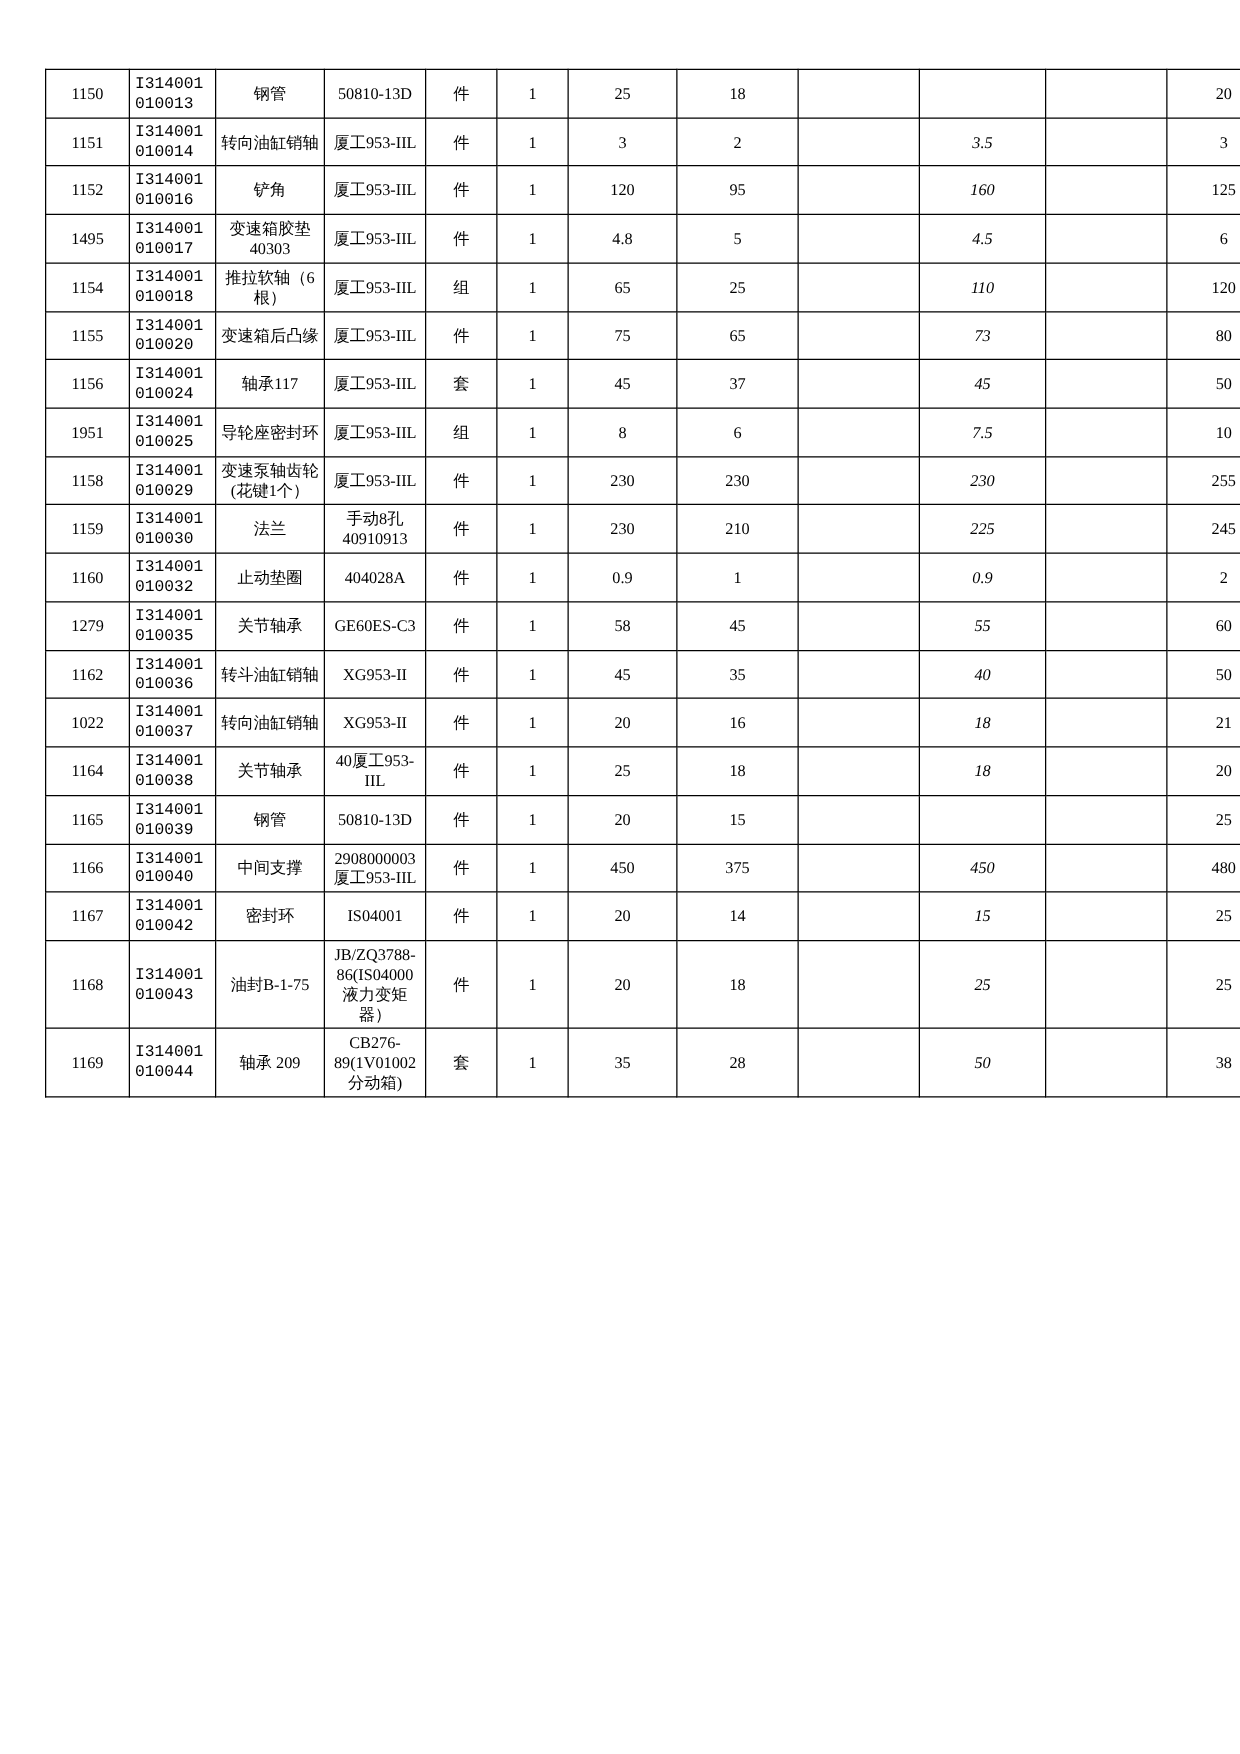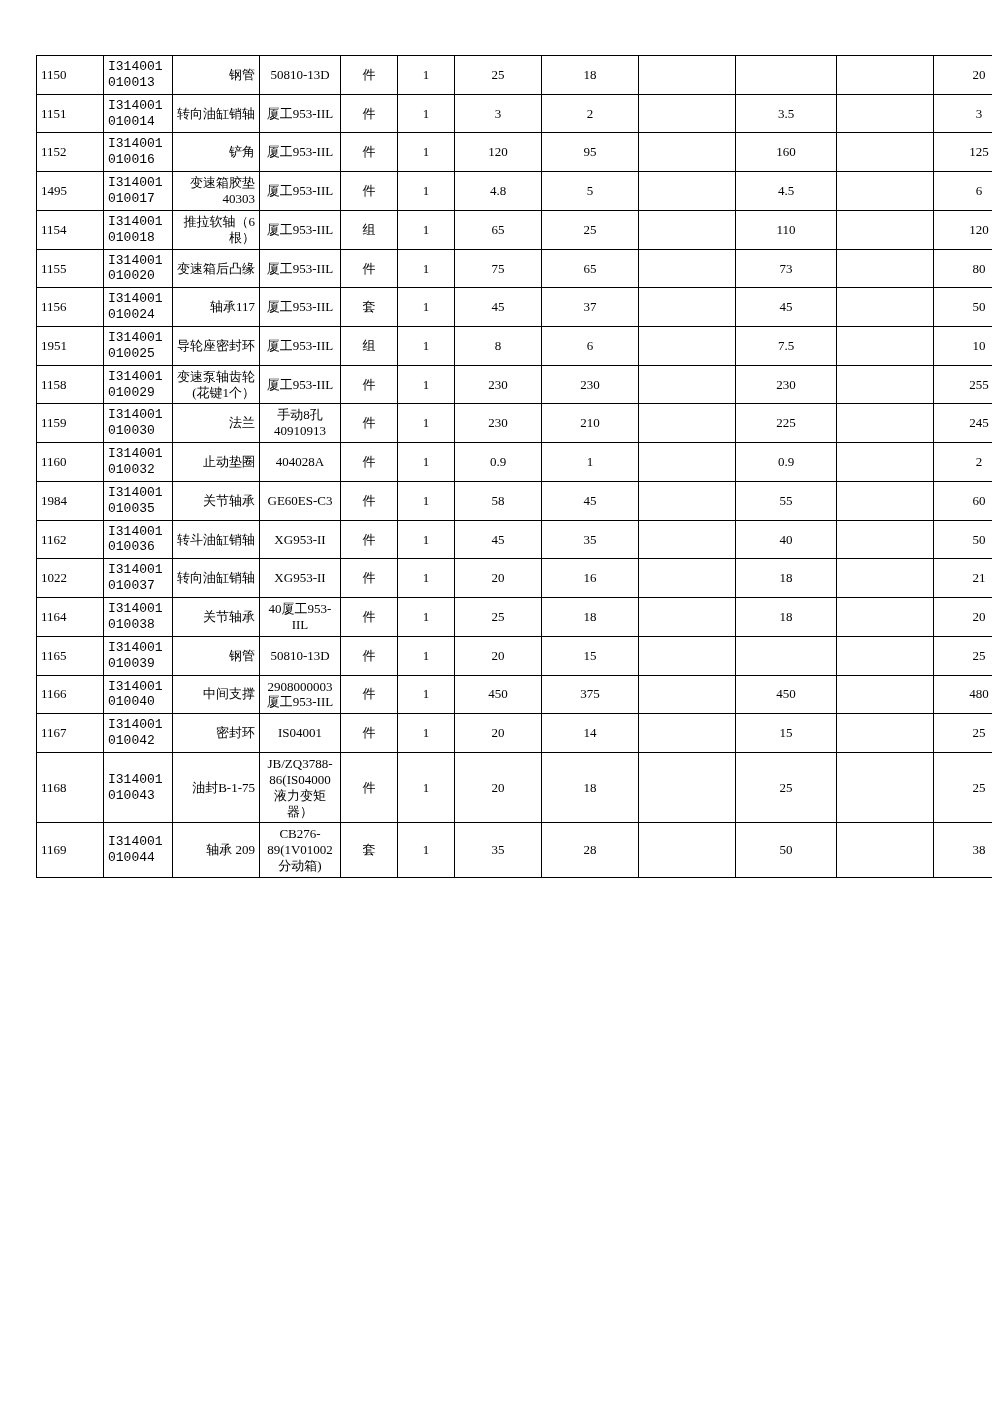--- a/index.html
+++ b/index.html
@@ -27,30 +27,30 @@
   }
   table.sheet td {
     border: 1px solid #000000;
     font-size: 13px;
     line-height: 1.22;
     padding: 3px 4px;
     vertical-align: middle;
     word-wrap: break-word;
     overflow-wrap: break-word;
   }
-  td.c-idx   { width: 58px;  }
+  td.c-idx   { width: 58px;  text-align: center; }
   td.c-code  { width: 60px;  text-align: left; font-family: Liberation Mono, monospace; font-size: 12px; line-height: 1.2; }
-  td.c-name  { width: 78px;  text-align: right; margin-left: 32px; }
+  td.c-name  { width: 78px;  text-align: center; margin-left: 32px; }
   td.c-spec  { width: 72px;  text-align: center; }
   td.c-unit  { width: 48px;  text-align: center; }
   td.c-qty   { width: 48px;  text-align: center; }
   td.c-p1    { width: 78px;  text-align: center; }
   td.c-p2    { width: 88px;  text-align: center; }
   td.c-p3    { width: 88px;  text-align: center; }
-  td.c-p4    { width: 92px;  text-align: center; }
+  td.c-p4    { width: 92px;  text-align: center; font-style: italic; }
   td.c-p5    { width: 88px;  text-align: center; }
   td.c-p6    { width: 82px;  text-align: center; }
 </style>
 </head>
 <body>
 
 <div class="page">
   <table class="sheet">
     <tbody>
 
@@ -213,21 +213,21 @@
         <td class="c-qty">1</td>
         <td class="c-p1">0.9</td>
         <td class="c-p2">1</td>
         <td class="c-p3"></td>
         <td class="c-p4">0.9</td>
         <td class="c-p5"></td>
         <td class="c-p6">2</td>
       </tr>
 
       <tr>
-        <td class="c-idx">1984</td>
+        <td class="c-idx">1279</td>
         <td class="c-code">I314001010035</td>
         <td class="c-name">关节轴承</td>
         <td class="c-spec">GE60ES-C3</td>
         <td class="c-unit">件</td>
         <td class="c-qty">1</td>
         <td class="c-p1">58</td>
         <td class="c-p2">45</td>
         <td class="c-p3"></td>
         <td class="c-p4">55</td>
         <td class="c-p5"></td>

